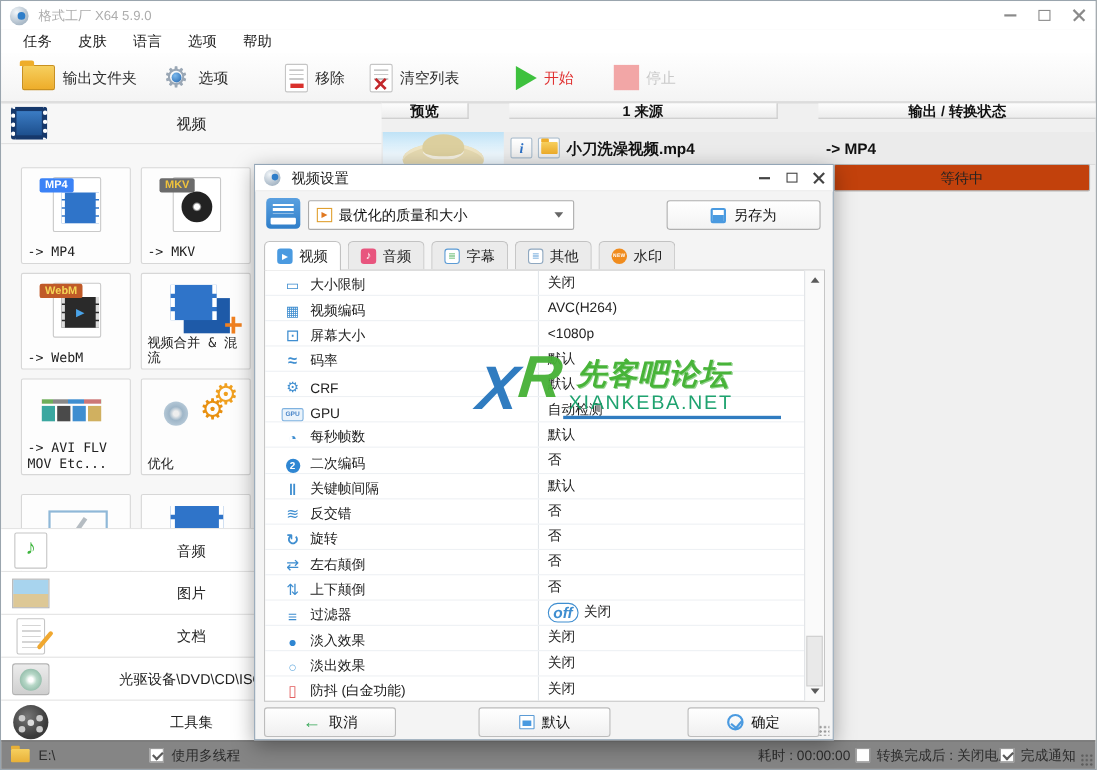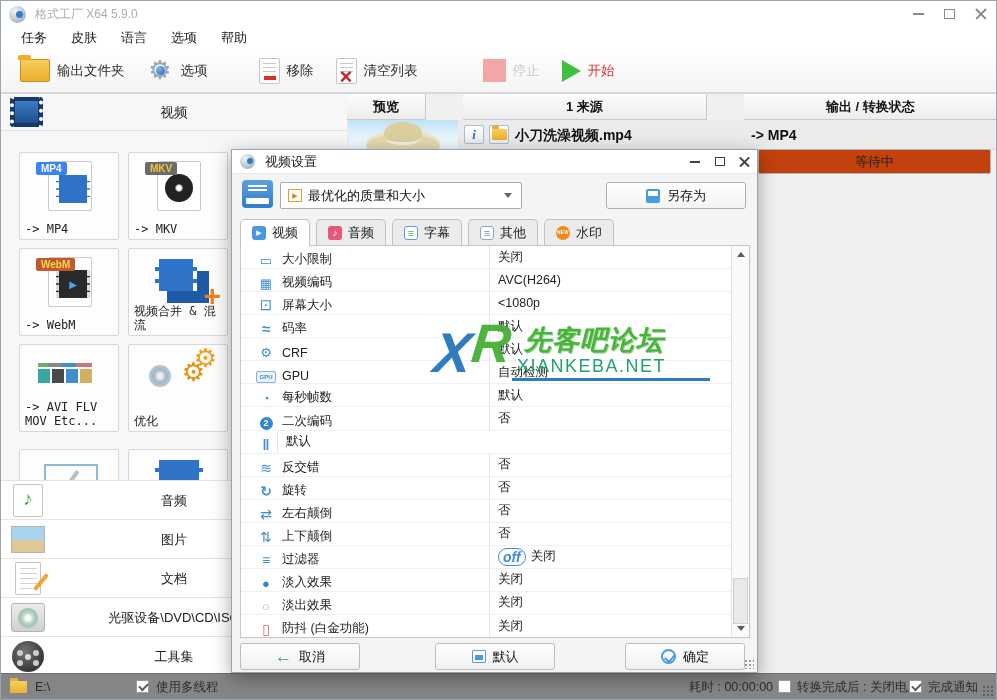--- a/index.html
+++ b/index.html
@@ -115,21 +115,21 @@
     border:1px solid #b2b2b2; border-radius:3px; }
   .sec-ico[data-icon="disc-drive"]::after { content:""; left:7px; top:7px; width:20px; height:20px; border-radius:50%;
     background:radial-gradient(circle, #fff 14%, #b8d8c8 38%, #98c0ae 70%, #ddd); }
   .sec-ico[data-icon="film-reel"]::before { content:""; inset:1px; border-radius:50%;
     background:radial-gradient(circle at 40% 35%, #777, #3a3a3a 65%); }
   .sec-ico[data-icon="film-reel"]::after { content:""; left:14px; top:14px; width:6px; height:6px; border-radius:50%; background:#ddd;
     box-shadow:-8px -4px 0 #ccc, 8px -4px 0 #ccc, -8px 6px 0 #ccc, 8px 6px 0 #ccc; }
 
   
   .queue { position:absolute; top:92px; left:346px; width:651px; height:582px; background:#f0f0f0; border-top:1px solid #d5d5d5; }
-  .q-header { position:absolute; top:0; left:0; right:0; height:26px; display:flex;gap:37px; }
+  .q-header { position:absolute; top:0; left:0; right:0; height:14px; display:flex;gap:37px; }
   .qh-cell { background:linear-gradient(#fdfdfd,#ececec); border-right:1px solid #c9c9c9; border-bottom:1px solid #c9c9c9;
     font-size:13px; font-weight:bold; color:#111; display:flex; align-items:center; justify-content:center; }
   .q-row { position:absolute; top:26px; left:0; right:0; height:30px; background:#ebebeb; border-bottom:1px solid #dcdcdc; }
   .thumb { position:absolute; left:1px; top:0; width:110px; height:29px; overflow:hidden;
     background:linear-gradient(180deg,#bfe2f6,#eef8fe 70%); }
   .thumb::before { content:""; position:absolute; left:18px; top:10px; width:74px; height:30px; border-radius:50%;
     background:#e5d9b0; box-shadow:inset 0 3px 0 #efe5c4; }
   .thumb::after { content:""; position:absolute; left:36px; top:2px; width:38px; height:20px; border-radius:50% 50% 40% 40%;
     background:#dccf9e; border-bottom:3px solid #f4f0e2; }
   .mini-btn { position:absolute; top:5px; width:20px; height:19px; background:linear-gradient(#fff,#ececec);
@@ -320,28 +320,28 @@
       <div class="tb-item" data-icon-key="clear-list">
         <span class="tbico" data-icon="clear-list"></span>
         <span class="tb-label">清空列表</span>
       </div>
 
       <div class="tb-item" data-icon-key="separator">
         <span class="tbico" data-icon="separator"></span>
         <span class="tb-label"></span>
       </div>
 
+      <div class="tb-item" data-icon-key="start">
+        <span class="tbico" data-icon="start"></span>
+        <span class="tb-label">开始</span>
+      </div>
+
       <div class="tb-item" data-icon-key="stop">
         <span class="tbico" data-icon="stop"></span>
         <span class="tb-label">停止</span>
-      </div>
-
-      <div class="tb-item" data-icon-key="start">
-        <span class="tbico" data-icon="start"></span>
-        <span class="tb-label">开始</span>
       </div>
     </div>
 
   <div class="sidebar">
     <div class="sb-header">
       <span class="sbico-film"></span>
       <div class="sb-title">视频</div>
     </div>
     <div>
 
@@ -579,20 +579,21 @@
           <span class="set-ico" data-icon="two"></span>
           <span class="set-label">二次编码</span>
           <span class="set-val">
 
             <span>否</span>
           </span>
         </div>
 
         <div class="set-row">
           <span class="set-ico" data-icon="keyframe"></span>
+          <span class="set-label">关键帧间隔</span>
           <span class="set-val">
 
             <span>默认</span>
           </span>
         </div>
 
         <div class="set-row">
           <span class="set-ico" data-icon="deinterlace"></span>
           <span class="set-label">反交错</span>
           <span class="set-val">

